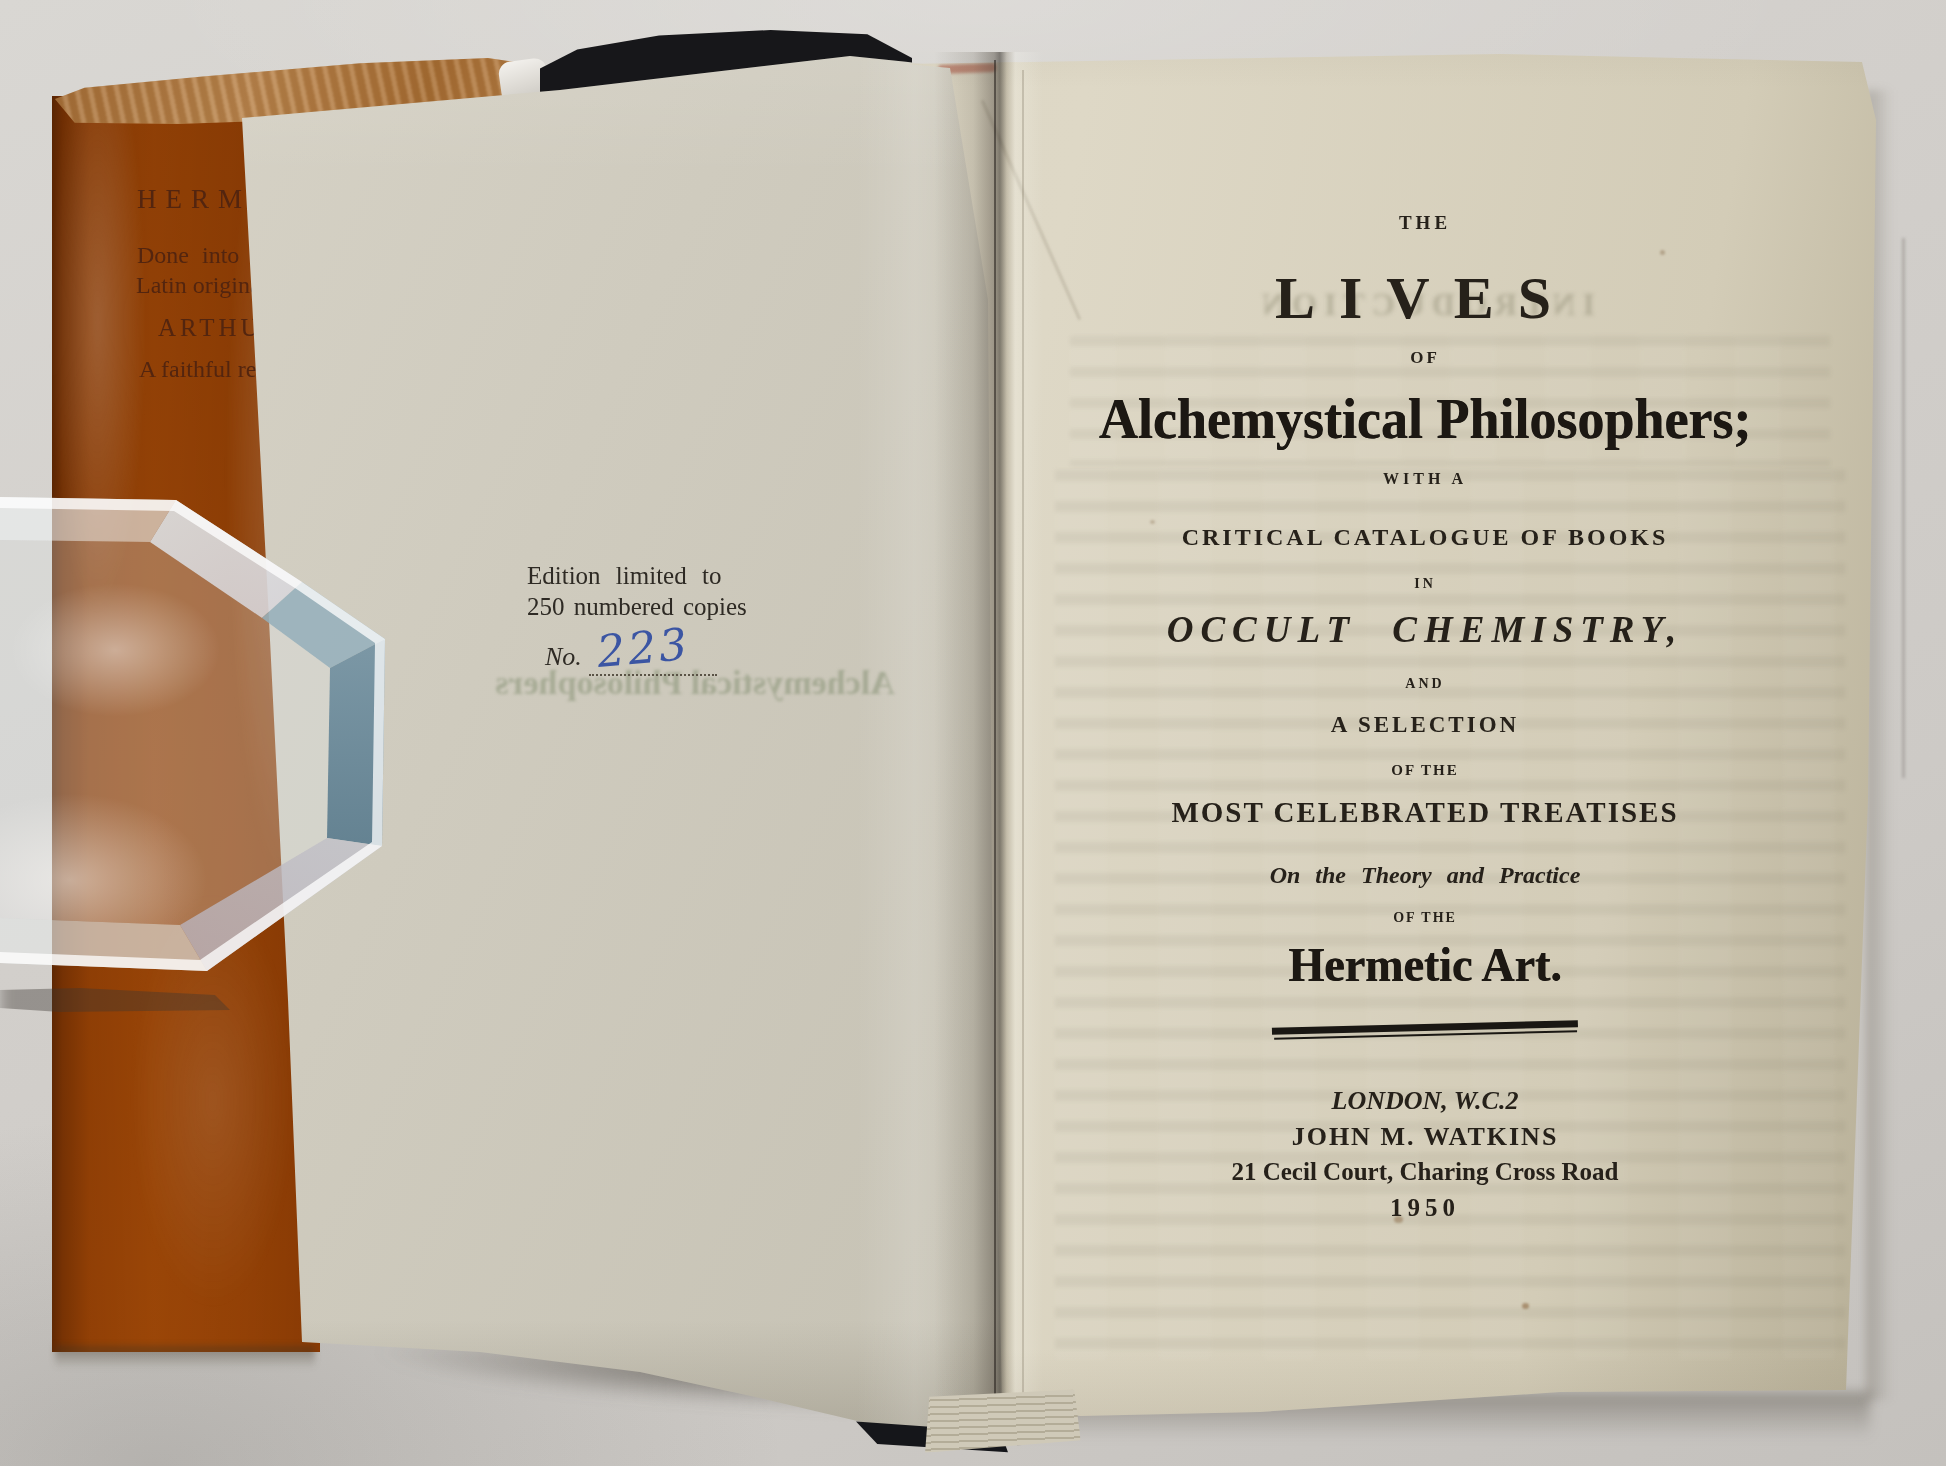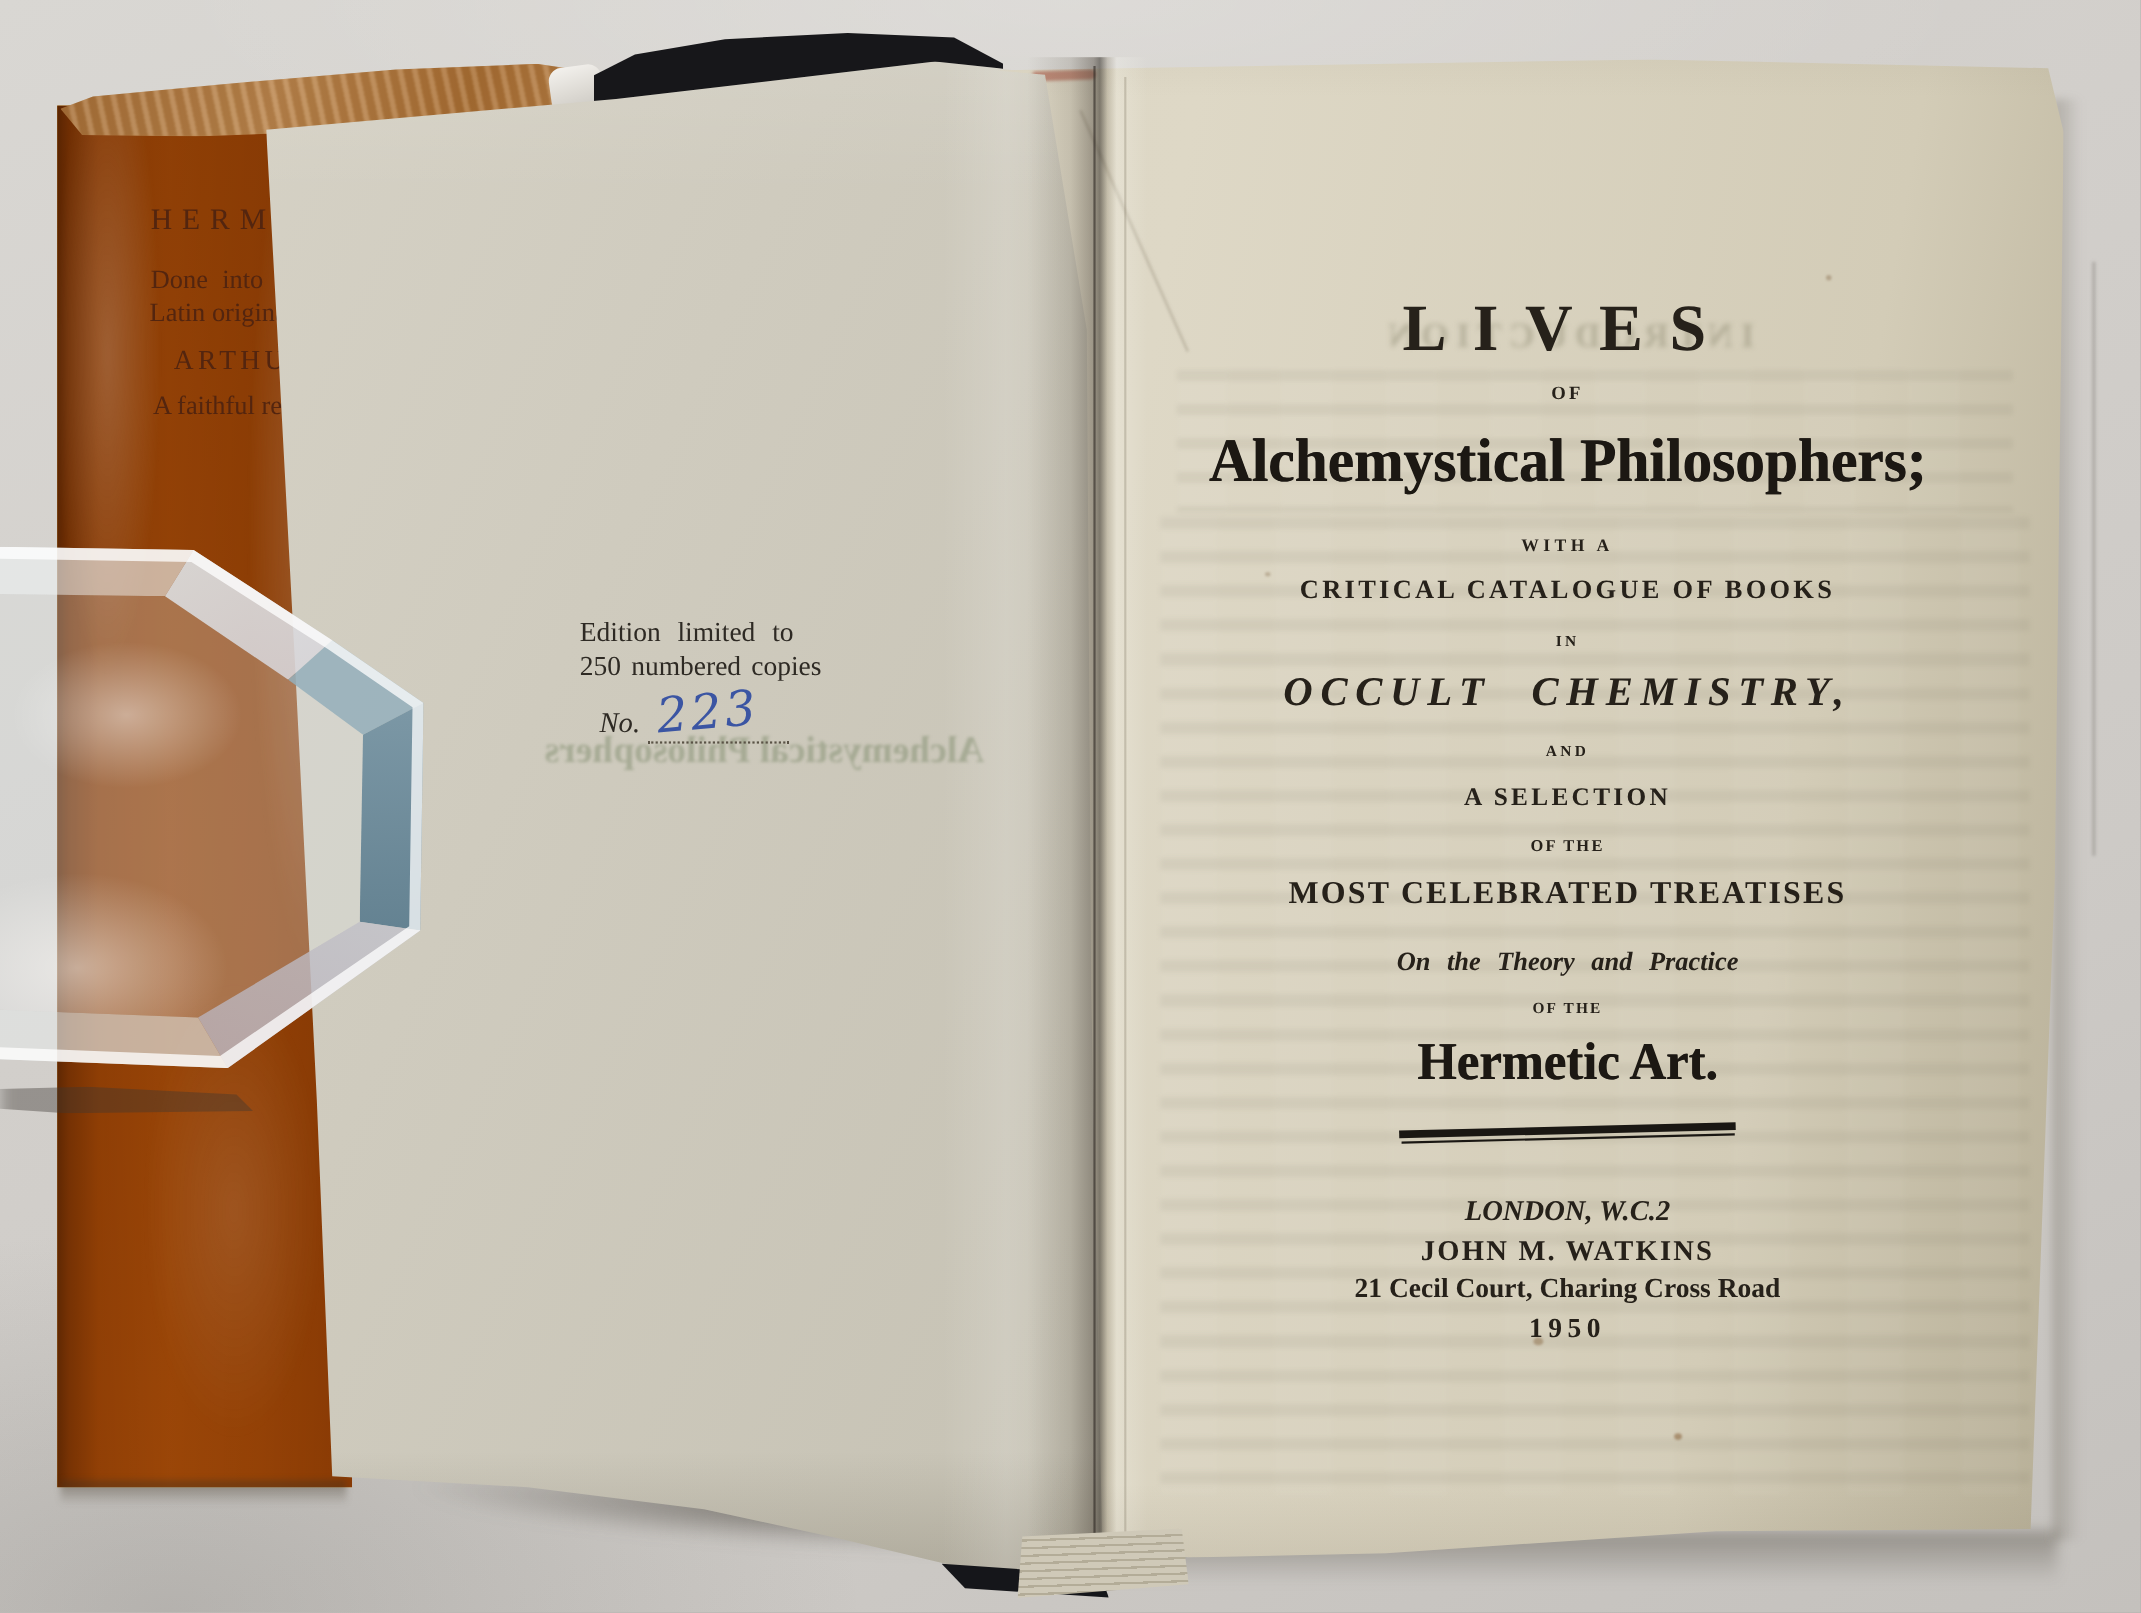--- a/index.html
+++ b/index.html
@@ -105,21 +105,21 @@
     background:repeating-linear-gradient(to bottom,rgba(120,115,96,.20) 0 11px,transparent 11px 31px),
                repeating-linear-gradient(to right,rgba(255,255,255,.07) 0 52px,transparent 52px 104px);
     filter:blur(2.2px);}
   
   .tl{position:absolute;left:1010px;width:830px;text-align:center;color:#26211a;white-space:nowrap;}
   .t-the{top:212px;font-size:19px;font-weight:bold;letter-spacing:4px;}
   .t-lives{top:264px;font-size:60px;font-weight:bold;letter-spacing:24px;}
   .t-of1{top:348px;font-size:17px;font-weight:bold;letter-spacing:3px;}
   .t-main{top:388px;font-size:54px;font-weight:bold;color:#1c1813;
     text-shadow:.6px 0 0 #1c1813;transform:scaleY(1.04);}
-  .t-witha{top:488px;font-size:16px;font-weight:bold;letter-spacing:4px;}
+  .t-witha{top:470px;font-size:16px;font-weight:bold;letter-spacing:4px;}
   .t-catalogue{top:524px;font-size:24px;font-weight:bold;letter-spacing:3px;}
   .t-in{top:576px;font-size:14px;font-weight:bold;letter-spacing:3px;}
   .t-occult{top:608px;font-size:37px;font-weight:bold;font-style:italic;letter-spacing:7px;word-spacing:20px;}
   .t-and{top:676px;font-size:14px;font-weight:bold;letter-spacing:3px;}
   .t-selection{top:712px;font-size:23px;font-weight:bold;letter-spacing:3px;}
   .t-ofthe1{top:762px;font-size:15px;font-weight:bold;letter-spacing:2px;}
   .t-treatises{top:796px;font-size:29px;font-weight:bold;letter-spacing:2px;}
   .t-theory{top:862px;font-size:24px;font-weight:bold;font-style:italic;word-spacing:9px;}
   .t-ofthe2{top:910px;font-size:14px;font-weight:bold;letter-spacing:2px;}
   .t-hermetic{top:938px;font-size:46px;font-weight:bold;color:#1c1813;
@@ -211,20 +211,21 @@
     <div class="abs ghost-heading">INTRODUCTION</div>
     <div class="abs ghost-lines-a"></div>
     <div class="abs ghost-lines-b"></div>
     <div class="abs red-smudge"></div>
     <div class="abs crease-diag"></div>
     <div class="abs fox fox1"></div>
     <div class="abs fox fox2"></div>
     <div class="abs fox fox3"></div>
     <div class="abs fox fox4"></div>
 
+    <div class="tl t-the">THE</div>
     <div class="tl t-lives">LIVES</div>
     <div class="tl t-of1">OF</div>
     <div class="tl t-main">Alchemystical Philosophers;</div>
     <div class="tl t-witha">WITH A</div>
     <div class="tl t-catalogue">CRITICAL CATALOGUE OF BOOKS</div>
     <div class="tl t-in">IN</div>
     <div class="tl t-occult">OCCULT CHEMISTRY,</div>
     <div class="tl t-and">AND</div>
     <div class="tl t-selection">A SELECTION</div>
     <div class="tl t-ofthe1">OF THE</div>

